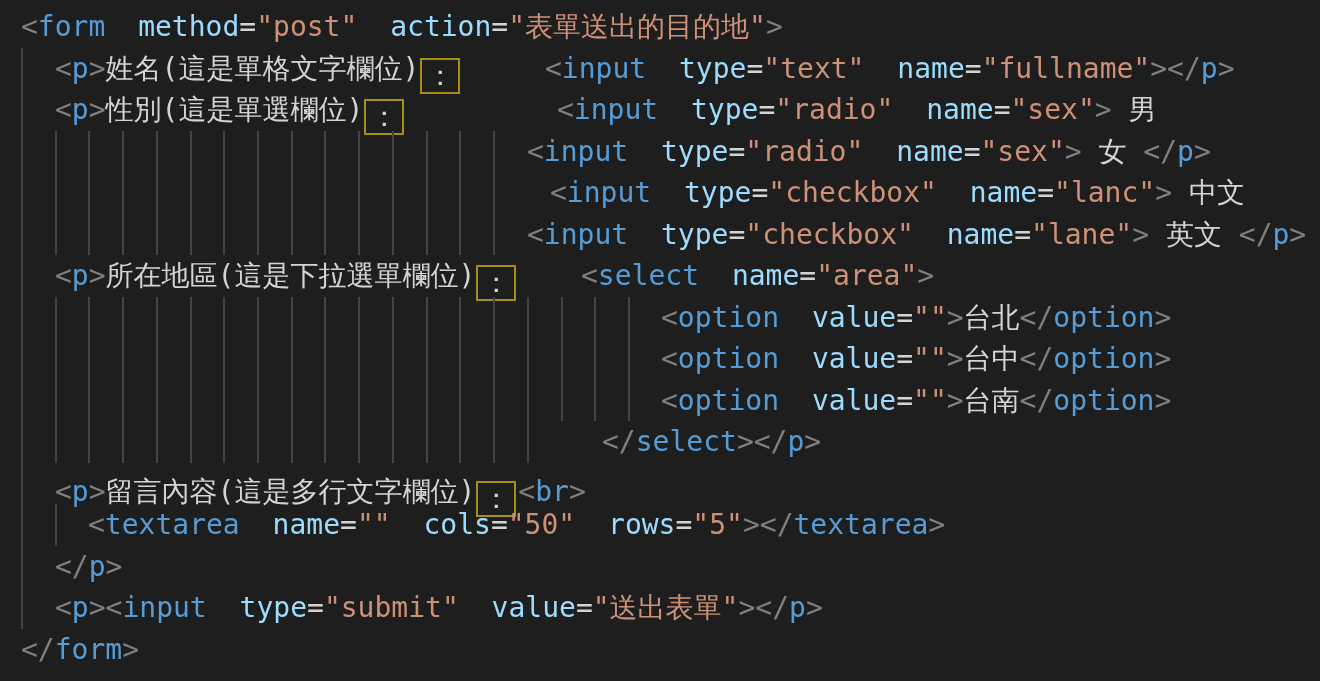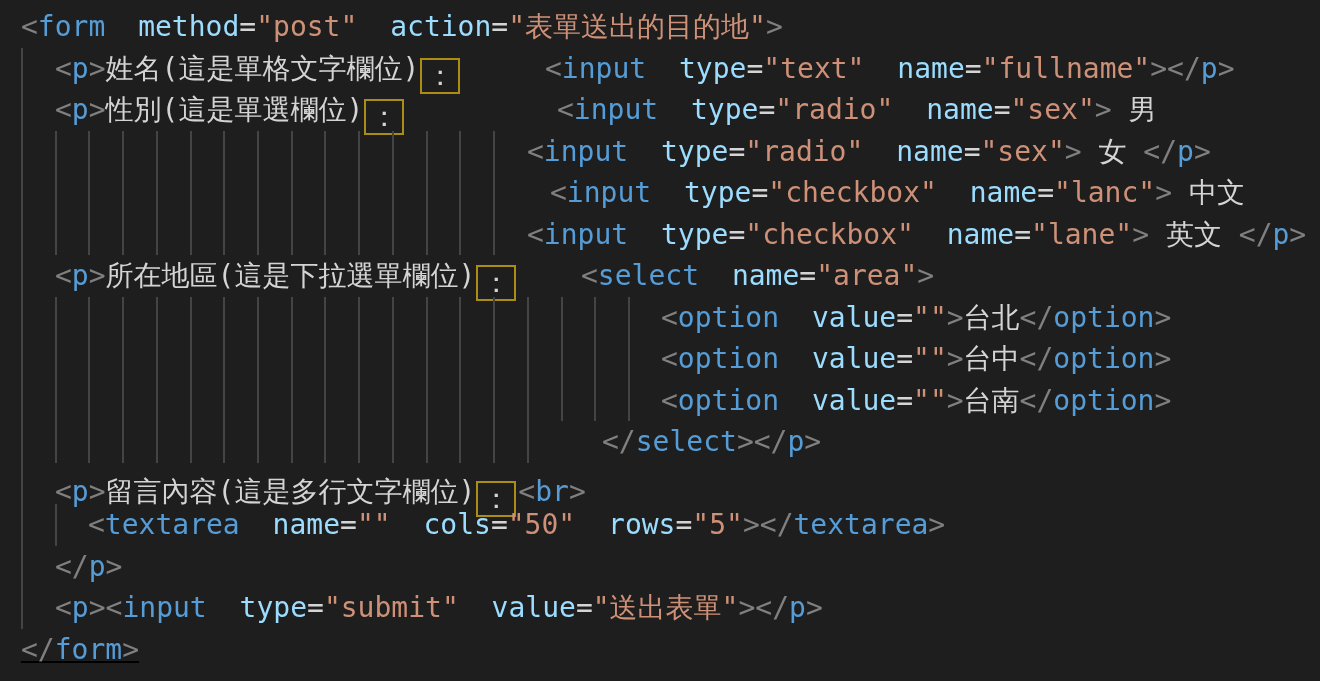--- a/index.html
+++ b/index.html
@@ -49,14 +49,14 @@
     <div class="line"><span class="guides" style="left: 21px; width: 474.08px;"></span><span class="seg" style="left: 527px;"><span class="tk-p">&lt;</span><span class="tk-t">input</span><span class="tk-x"> </span><span class="tk-a">type</span><span class="tk-e">=</span><span class="tk-s">"checkbox"</span><span class="tk-x"> </span><span class="tk-a">name</span><span class="tk-e">=</span><span class="tk-s">"lane"</span><span class="tk-p">&gt;</span><span class="tk-x"> 英文 </span><span class="tk-p">&lt;/</span><span class="tk-t">p</span><span class="tk-p">&gt;</span></span></div>
     <div class="line"><span class="guides" style="left: 21px; width: 2px;"></span><span class="seg" style="left: 55px;"><span class="tk-p">&lt;</span><span class="tk-t">p</span><span class="tk-p">&gt;</span><span class="tk-x">所在地區(這是下拉選單欄位)</span><span class="tk-b">：</span></span><span class="seg" style="left: 581px;"><span class="tk-p">&lt;</span><span class="tk-t">select</span><span class="tk-x"> </span><span class="tk-a">name</span><span class="tk-e">=</span><span class="tk-s">"area"</span><span class="tk-p">&gt;</span></span></div>
     <div class="line"><span class="guides" style="left: 21px; width: 608.96px;"></span><span class="seg" style="left: 661px;"><span class="tk-p">&lt;</span><span class="tk-t">option</span><span class="tk-x"> </span><span class="tk-a">value</span><span class="tk-e">=</span><span class="tk-s">""</span><span class="tk-p">&gt;</span><span class="tk-x">台北</span><span class="tk-p">&lt;/</span><span class="tk-t">option</span><span class="tk-p">&gt;</span></span></div>
     <div class="line"><span class="guides" style="left: 21px; width: 608.96px;"></span><span class="seg" style="left: 661px;"><span class="tk-p">&lt;</span><span class="tk-t">option</span><span class="tk-x"> </span><span class="tk-a">value</span><span class="tk-e">=</span><span class="tk-s">""</span><span class="tk-p">&gt;</span><span class="tk-x">台中</span><span class="tk-p">&lt;/</span><span class="tk-t">option</span><span class="tk-p">&gt;</span></span></div>
     <div class="line"><span class="guides" style="left: 21px; width: 608.96px;"></span><span class="seg" style="left: 661px;"><span class="tk-p">&lt;</span><span class="tk-t">option</span><span class="tk-x"> </span><span class="tk-a">value</span><span class="tk-e">=</span><span class="tk-s">""</span><span class="tk-p">&gt;</span><span class="tk-x">台南</span><span class="tk-p">&lt;/</span><span class="tk-t">option</span><span class="tk-p">&gt;</span></span></div>
     <div class="line"><span class="guides" style="left: 21px; width: 507.8px;"></span><span class="seg" style="left: 558px; margin-left: 44px;"><span class="tk-p">&lt;/</span><span class="tk-t">select</span><span class="tk-p">&gt;</span><span class="tk-p">&lt;/</span><span class="tk-t">p</span><span class="tk-p">&gt;</span></span></div>
     <div class="line"><span class="guides" style="left: 21px; width: 2px;"></span><span class="seg" style="left: 55px; margin-top: 8px;"><span class="tk-p">&lt;</span><span class="tk-t">p</span><span class="tk-p">&gt;</span><span class="tk-x">留言內容(這是多行文字欄位)</span><span class="tk-b">：</span><span class="tk-p">&lt;</span><span class="tk-t">br</span><span class="tk-p">&gt;</span></span></div>
     <div class="line"><span class="guides" style="left: 21px; width: 35.72px;"></span><span class="seg" style="left: 88px;"><span class="tk-p">&lt;</span><span class="tk-t">textarea</span><span class="tk-x"> </span><span class="tk-a">name</span><span class="tk-e">=</span><span class="tk-s">""</span><span class="tk-x"> </span><span class="tk-a">cols</span><span class="tk-e">=</span><span class="tk-s">"50"</span><span class="tk-x"> </span><span class="tk-a">rows</span><span class="tk-e">=</span><span class="tk-s">"5"</span><span class="tk-p">&gt;</span><span class="tk-p">&lt;/</span><span class="tk-t">textarea</span><span class="tk-p">&gt;</span></span></div>
     <div class="line"><span class="guides" style="left: 21px; width: 2px;"></span><span class="seg" style="left: 55px;"><span class="tk-p">&lt;/</span><span class="tk-t">p</span><span class="tk-p">&gt;</span></span></div>
     <div class="line"><span class="guides" style="left: 21px; width: 2px;"></span><span class="seg" style="left: 55px;"><span class="tk-p">&lt;</span><span class="tk-t">p</span><span class="tk-p">&gt;</span><span class="tk-p">&lt;</span><span class="tk-t">input</span><span class="tk-x"> </span><span class="tk-a">type</span><span class="tk-e">=</span><span class="tk-s">"submit"</span><span class="tk-x"> </span><span class="tk-a">value</span><span class="tk-e">=</span><span class="tk-s">"送出表單"</span><span class="tk-p">&gt;</span><span class="tk-p">&lt;/</span><span class="tk-t">p</span><span class="tk-p">&gt;</span></span></div>
-    <div class="line"><span class="seg" style="left: 21px; text-decoration: underline;"><span class="tk-p">&lt;/</span><span class="tk-t">form</span><span class="tk-p">&gt;</span></span></div>
+    <div class="line"><span class="seg" style="left: 21px;"><span class="tk-p">&lt;/</span><span class="tk-t">form</span><span class="tk-p">&gt;</span></span></div>
   </div>
 
 </body></html>

